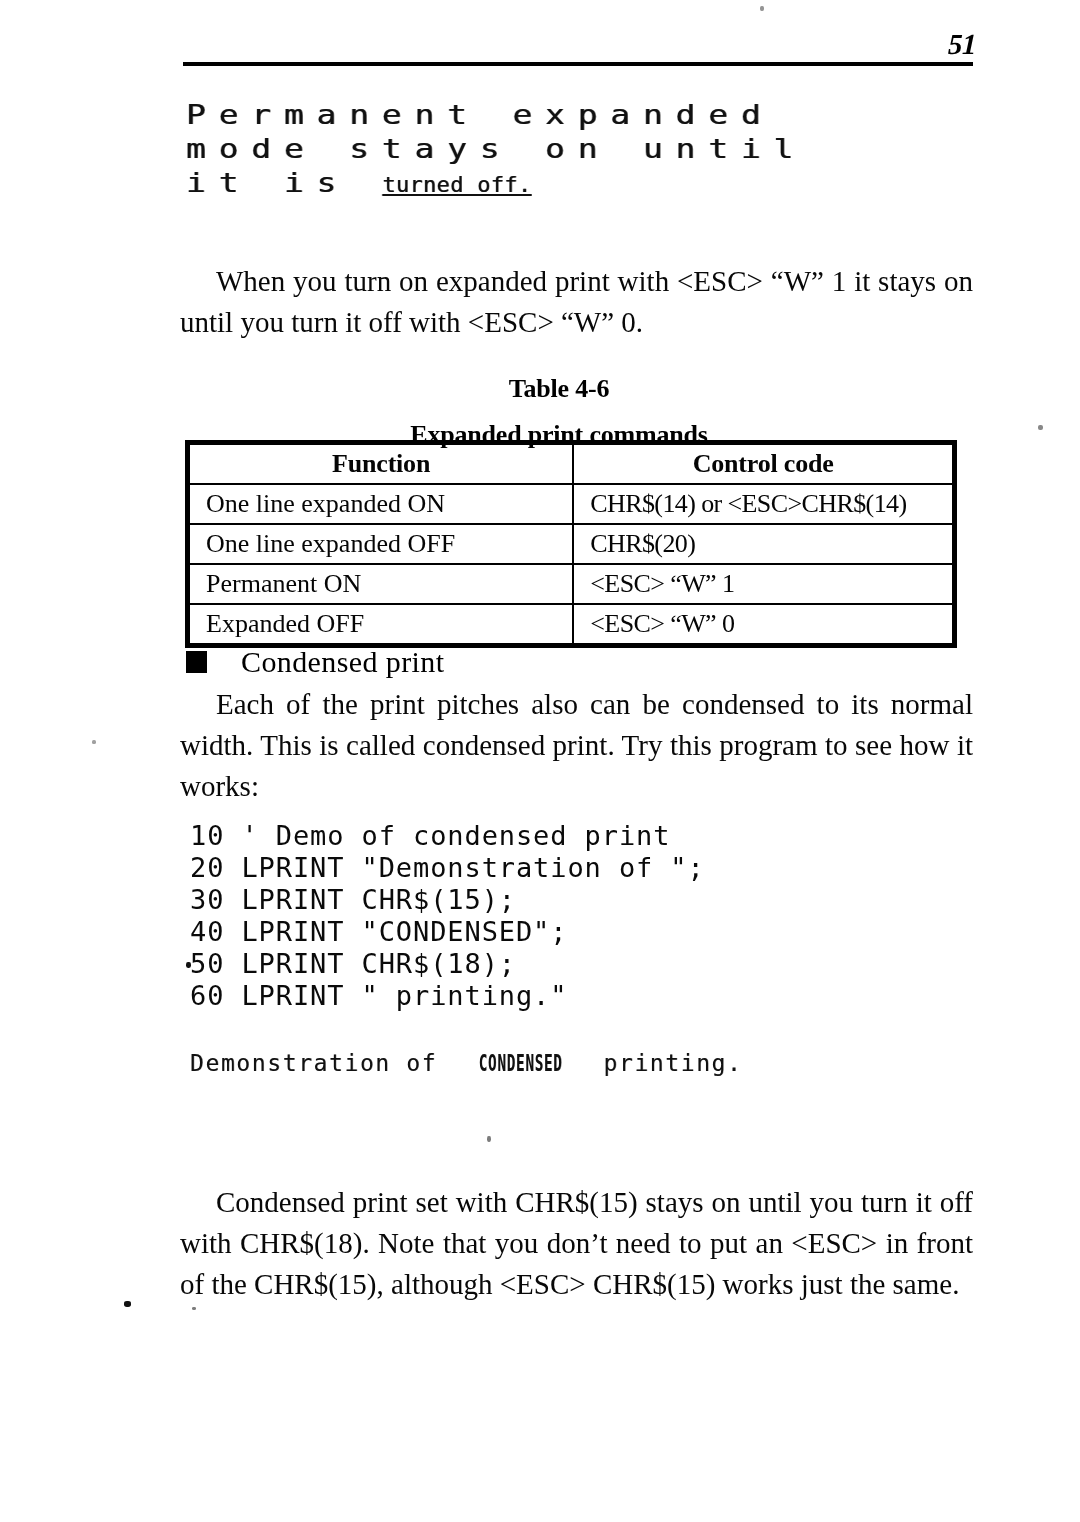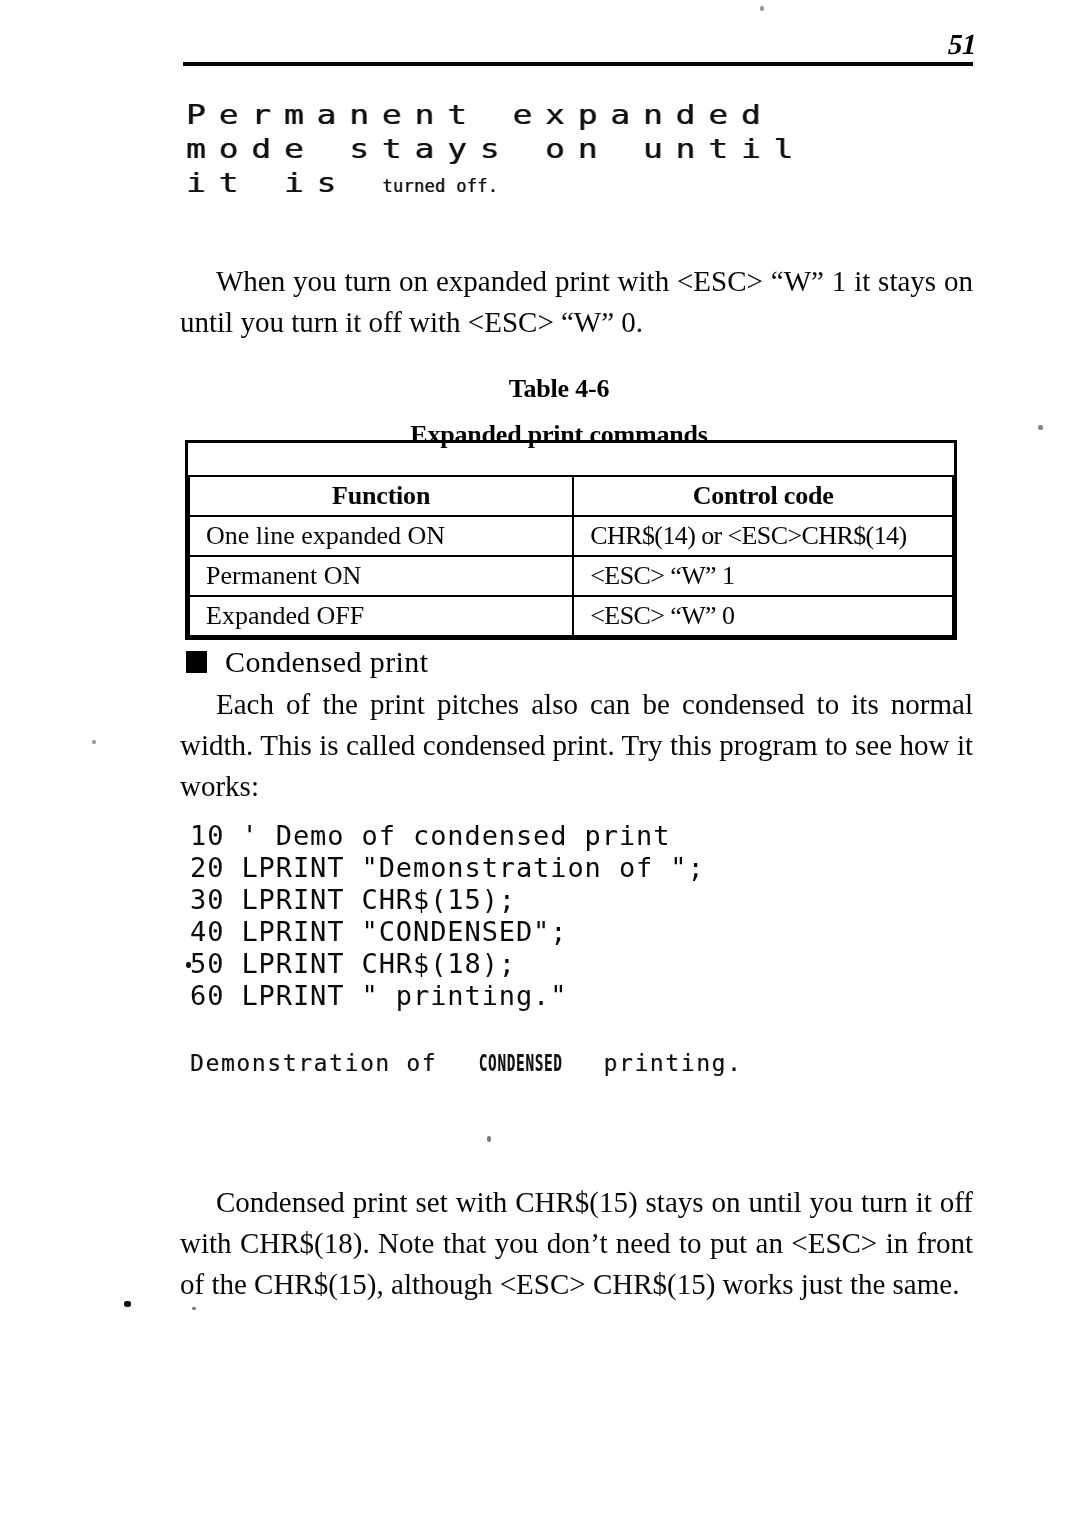--- a/index.html
+++ b/index.html
@@ -57,24 +57,25 @@
     font-size: 27px;
     line-height: 34px;
     letter-spacing: 10.5px;
     font-weight: 500;
     text-shadow: 0.6px 0 0 rgba(0,0,0,0.55), -0.5px 0 0 rgba(0,0,0,0.3);
     transform: scaleX(1.22);
     transform-origin: left top;
   }
   .sample-expanded .tail {
     letter-spacing: 0.3px;
-    font-size: 17px;
+    font-size: 22px;
     display: inline-block;
     transform: scaleX(0.82);
     transform-origin: left bottom;
+    text-decoration: underline;
   }
 
   .sample-condensed {
     position: absolute;
     left: 190px;
     top: 1050px;
     font-size: 23px;
     letter-spacing: 1.6px;
     font-weight: 500;
     text-shadow: 0.5px 0 0 rgba(0,0,0,0.4);
@@ -137,21 +138,20 @@
     top: 440px;
     width: 772px;
     border: 3px solid #000;
     box-sizing: border-box;
   }
   table.cmd-table {
     border-collapse: collapse;
     width: 100%;
     table-layout: fixed;
     font-family: "Liberation Serif", serif;
-    margin-top: 32px;
   }
   table.cmd-table th,
   table.cmd-table td {
     border: 2px solid #000;
     font-size: 26px;
     height: 33px;
     padding: 2px 0 3px 0;
     color: #050505;
   }
   table.cmd-table th {
@@ -169,21 +169,21 @@
   table.cmd-table col.c2 { width: 49.7%; }
   td.tight { padding-left: 12px; letter-spacing: -0.6px; }
 
   
   .section-head {
     position: absolute;
     left: 186px;
     top: 645px;
     display: flex;
     align-items: center;
-    gap: 18px;
+    gap: 34px;
   }
   .bullet-square {
     width: 21px;
     height: 22px;
     background: #000;
     display: inline-block;
   }
   .section-head .label {
     font-family: "Liberation Serif", serif;
     font-size: 30px;
@@ -242,20 +242,24 @@
           <th>Function</th>
           <th>Control code</th>
         </tr>
       </thead>
       <tbody>
         <tr>
           <td>One line expanded ON</td>
           <td class="tight">CHR$(14) or  &lt;ESC&gt;CHR$(14)</td>
         </tr>
         <tr>
+          <td>One line expanded OFF</td>
+          <td class="tight">CHR$(20)</td>
+        </tr>
+        <tr>
           <td>Permanent ON</td>
           <td class="tight"> &lt;ESC&gt;  “W” 1</td>
         </tr>
         <tr>
           <td>Expanded OFF</td>
           <td class="tight"> &lt;ESC&gt;  “W” 0</td>
         </tr>
       </tbody>
     </table>
   </div>

